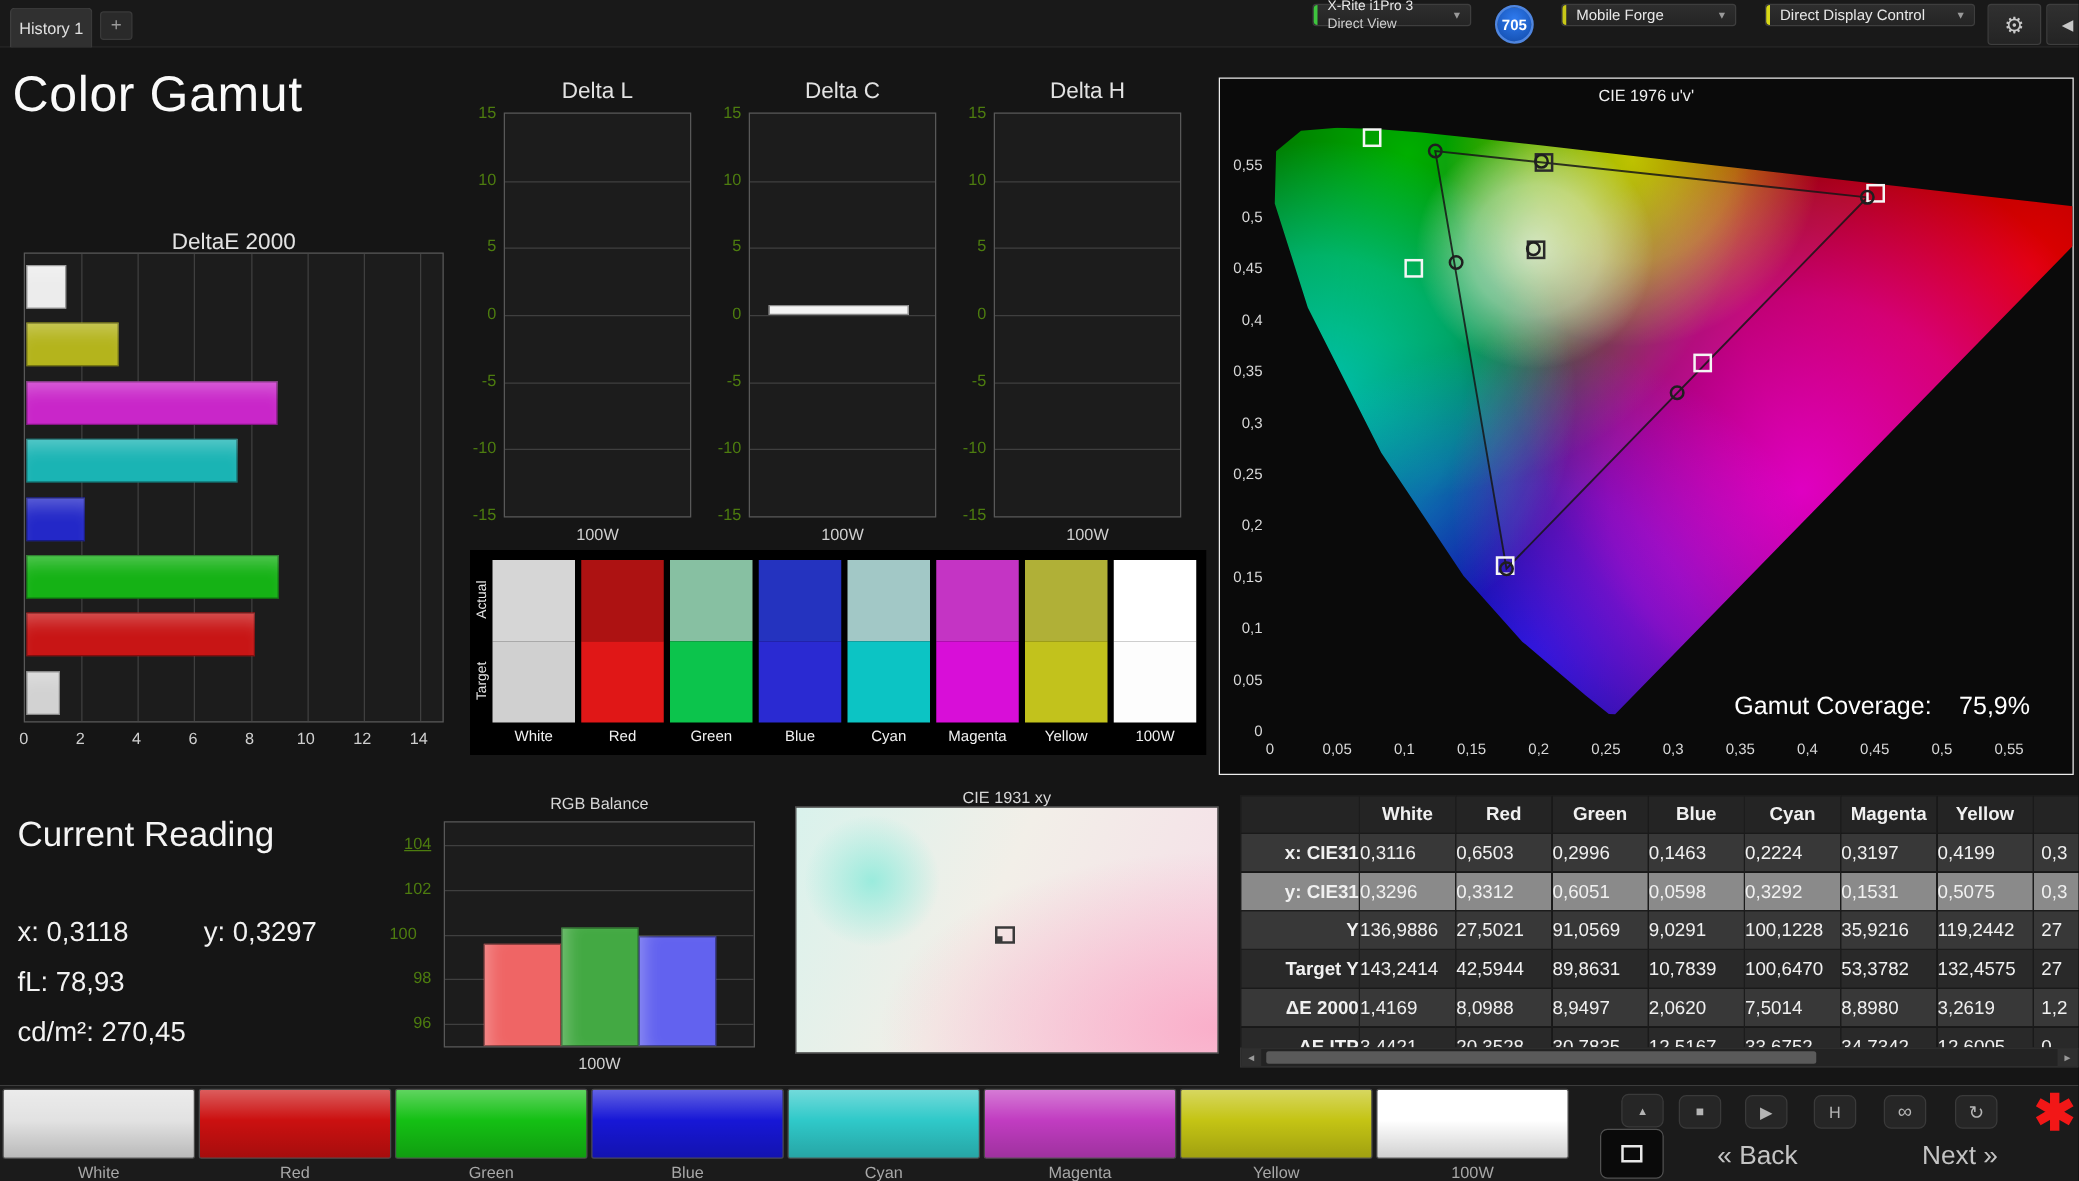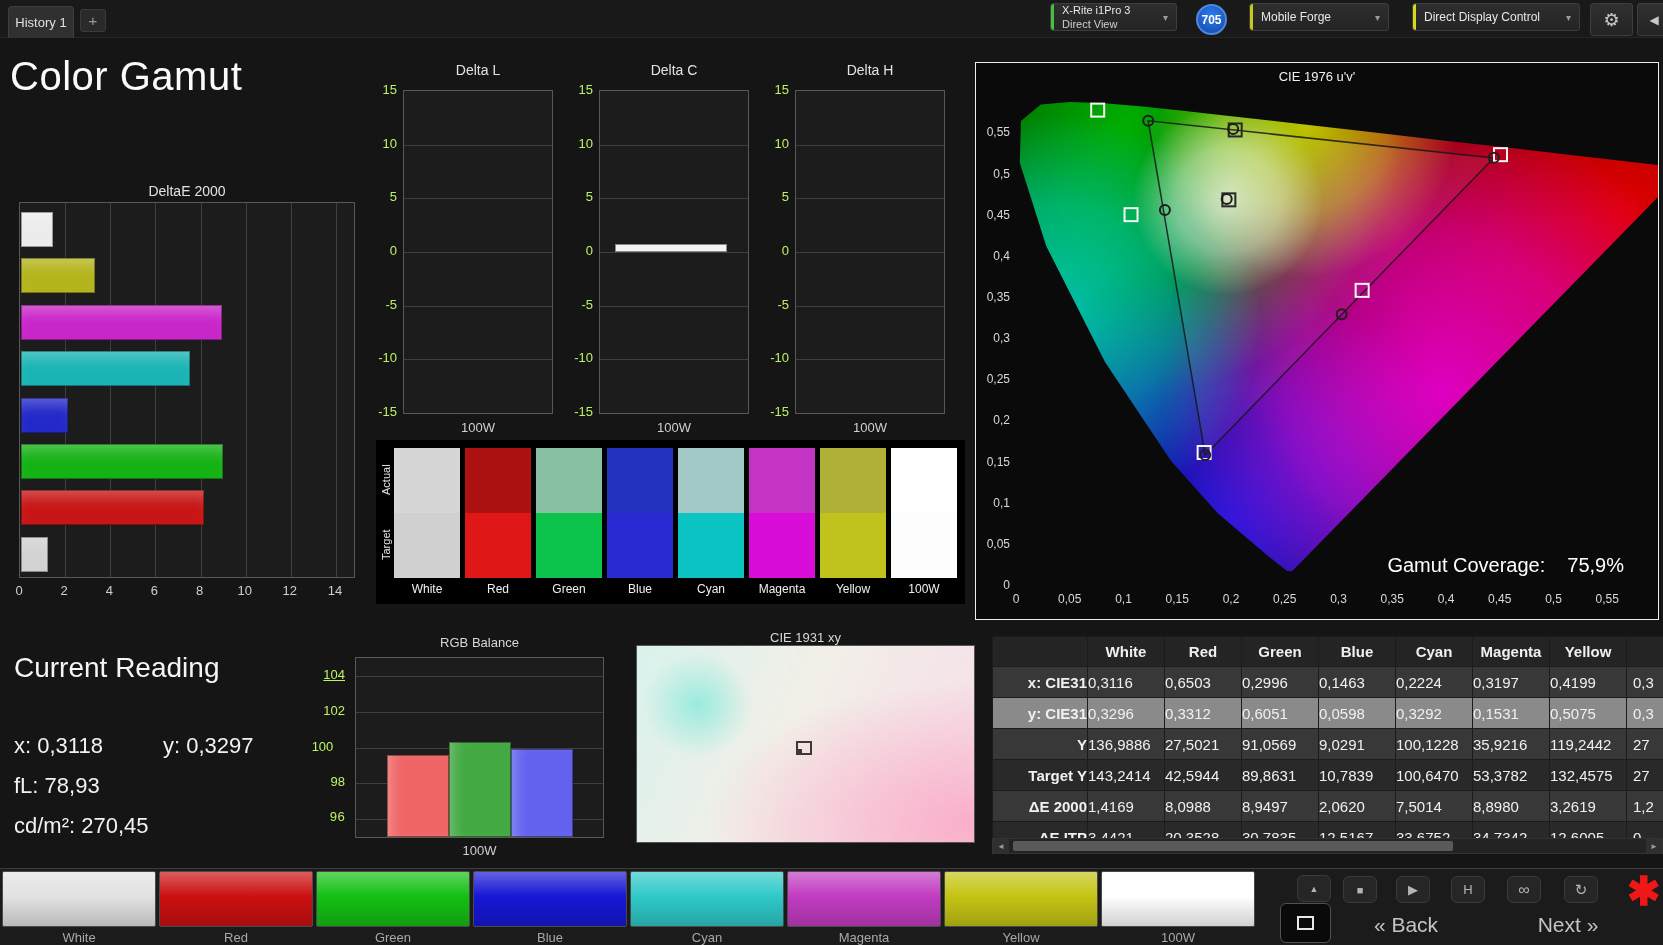--- a/index.html
+++ b/index.html
@@ -3,38 +3,38 @@
 <meta charset="utf-8">
 <style>
   *{margin:0;padding:0;box-sizing:border-box}
   html,body{background:#0c0c0c;font-family:"Liberation Sans",sans-serif;}
   #stage{position:relative;width:1663px;height:945px;background:#151515;overflow:hidden;color:#e8e8e8}
 
   
   #topbar{position:absolute;left:0;top:0;width:1663px;height:38px;background:#191919;border-bottom:1px solid #262626}
   #history-tab{position:absolute;left:8px;top:6px;width:66px;height:32px;background:#303030;border:1px solid #3e3e3e;border-bottom:none;border-radius:4px 4px 0 0;color:#e0e0e0;font-size:13px;display:flex;align-items:center;justify-content:center;cursor:pointer}
   #add-tab{position:absolute;left:80px;top:9px;width:26px;height:23px;background:#2a2a2a;border:1px solid #3a3a3a;border-radius:3px;color:#9a9a9a;font-size:15px;display:flex;align-items:center;justify-content:center;cursor:pointer}
-  .dd{position:absolute;top:3px;height:28px;background:linear-gradient(#2e2e2e,#242424);border:1px solid #3e3e3e;border-radius:3px;display:flex;align-items:center;cursor:pointer}
+  .dd{position:absolute;top:3px;height:18px;background:linear-gradient(#2e2e2e,#242424);border:1px solid #3e3e3e;border-radius:3px;display:flex;align-items:center;cursor:pointer}
   .dd .accent{position:absolute;left:0;top:0;bottom:0;width:3px;border-radius:3px 0 0 3px}
   .dd .txt{padding-left:11px;font-size:12px;color:#e8e8e8;line-height:14px}
   .dd .txt .l2{color:#cfcfcf}
   .dd .arrow{margin-left:auto;padding:0 8px;color:#9a9a9a;font-size:10px}
   #meter-badge{position:absolute;left:1196px;top:4px;width:31px;height:31px;border-radius:50%;background:radial-gradient(circle at 50% 35%,#2f7bf0,#114aa8);border:2px solid #4f86e0;color:#fff;font-size:12px;font-weight:bold;display:flex;align-items:center;justify-content:center;cursor:pointer}
   .iconbtn{position:absolute;top:3px;height:33px;background:linear-gradient(#303030,#242424);border:1px solid #3e3e3e;border-radius:3px;color:#c8c8c8;display:flex;align-items:center;justify-content:center;cursor:pointer}
 
   
   #page-title{position:absolute;left:10px;top:54px;font-size:40px;font-weight:300;color:#fafafa;letter-spacing:.5px}
-  .chart-title{position:absolute;font-size:14px;color:#e2e2e2;text-align:center}
+  .chart-title{position:absolute;font-size:18px;color:#e2e2e2;text-align:center}
 
   
   .plot{position:absolute;border:1px solid #585858;background:#1c1c1c;overflow:hidden}
   .vgrid{position:absolute;top:0;bottom:0;width:1px;background:#3f3f3f}
   .hgrid{position:absolute;left:0;right:0;height:1px;background:#3f3f3f}
   .hbar{position:absolute;left:1px;box-shadow:inset 0 0 0 1px rgba(0,0,0,.35), inset 0 14px 14px -7px rgba(255,255,255,.28)}
-  .yt{position:absolute;right:5px;transform:translateY(-8px);font-size:13px;color:#bef264}
+  .yt{position:absolute;right:5px;transform:translateY(-8px);font-size:13px;color:#4d7c0f}
   .xt{position:absolute;transform:translateX(-50%);font-size:13px;color:#cfcfcf}
   .xlabel-c{position:absolute;text-align:center;font-size:13px;color:#cfcfcf}
 
   
   #deltae{position:absolute;left:19px;top:183px;width:336px;height:420px}
   #deltae-title{left:0;top:0;width:336px}
   #deltae-plot{left:0;top:19px;width:336px;height:376px}
   #deltae-xlabels{position:absolute;left:0;top:400px;width:336px;height:16px}
 
   
@@ -405,21 +405,21 @@
     <span>270,45</span>
   </div>
 
   <div id="rgb">
     <div class="chart-title" id="rgb-title">RGB Balance</div>
     <div id="rgb-ylabels">
         <div class="yt" style="top: 17.9px; text-decoration: underline;">104</div>
         <div class="yt" style="top: 53.7px;">102</div>
         <div class="yt" style="top: 89.5px; text-align: center;">100</div>
         <div class="yt" style="top: 125.3px;">98</div>
-        <div class="yt" style="top: 161.1px; font-family: Liberation Mono, monospace;">96</div>
+        <div class="yt" style="top: 161.1px;">96</div>
       </div>
     <div class="plot" id="rgb-plot">
         <div class="hgrid" style="top: 17.9px;"></div>
         <div class="hgrid" style="top: 53.7px;"></div>
         <div class="hgrid" style="top: 89.5px;"></div>
         <div class="hgrid" style="top: 125.3px;"></div>
         <div class="hgrid" style="top: 161.1px;"></div>
         <div class="rgb-bar" style="left: 31px; height: 82.34px; background: rgb(239, 101, 101);"></div>
         <div class="rgb-bar" style="left: 93px; height: 94.87px; background: rgb(67, 169, 67);"></div>
         <div class="rgb-bar" style="left: 155px; height: 87.71px; background: rgb(98, 98, 239);"></div>

